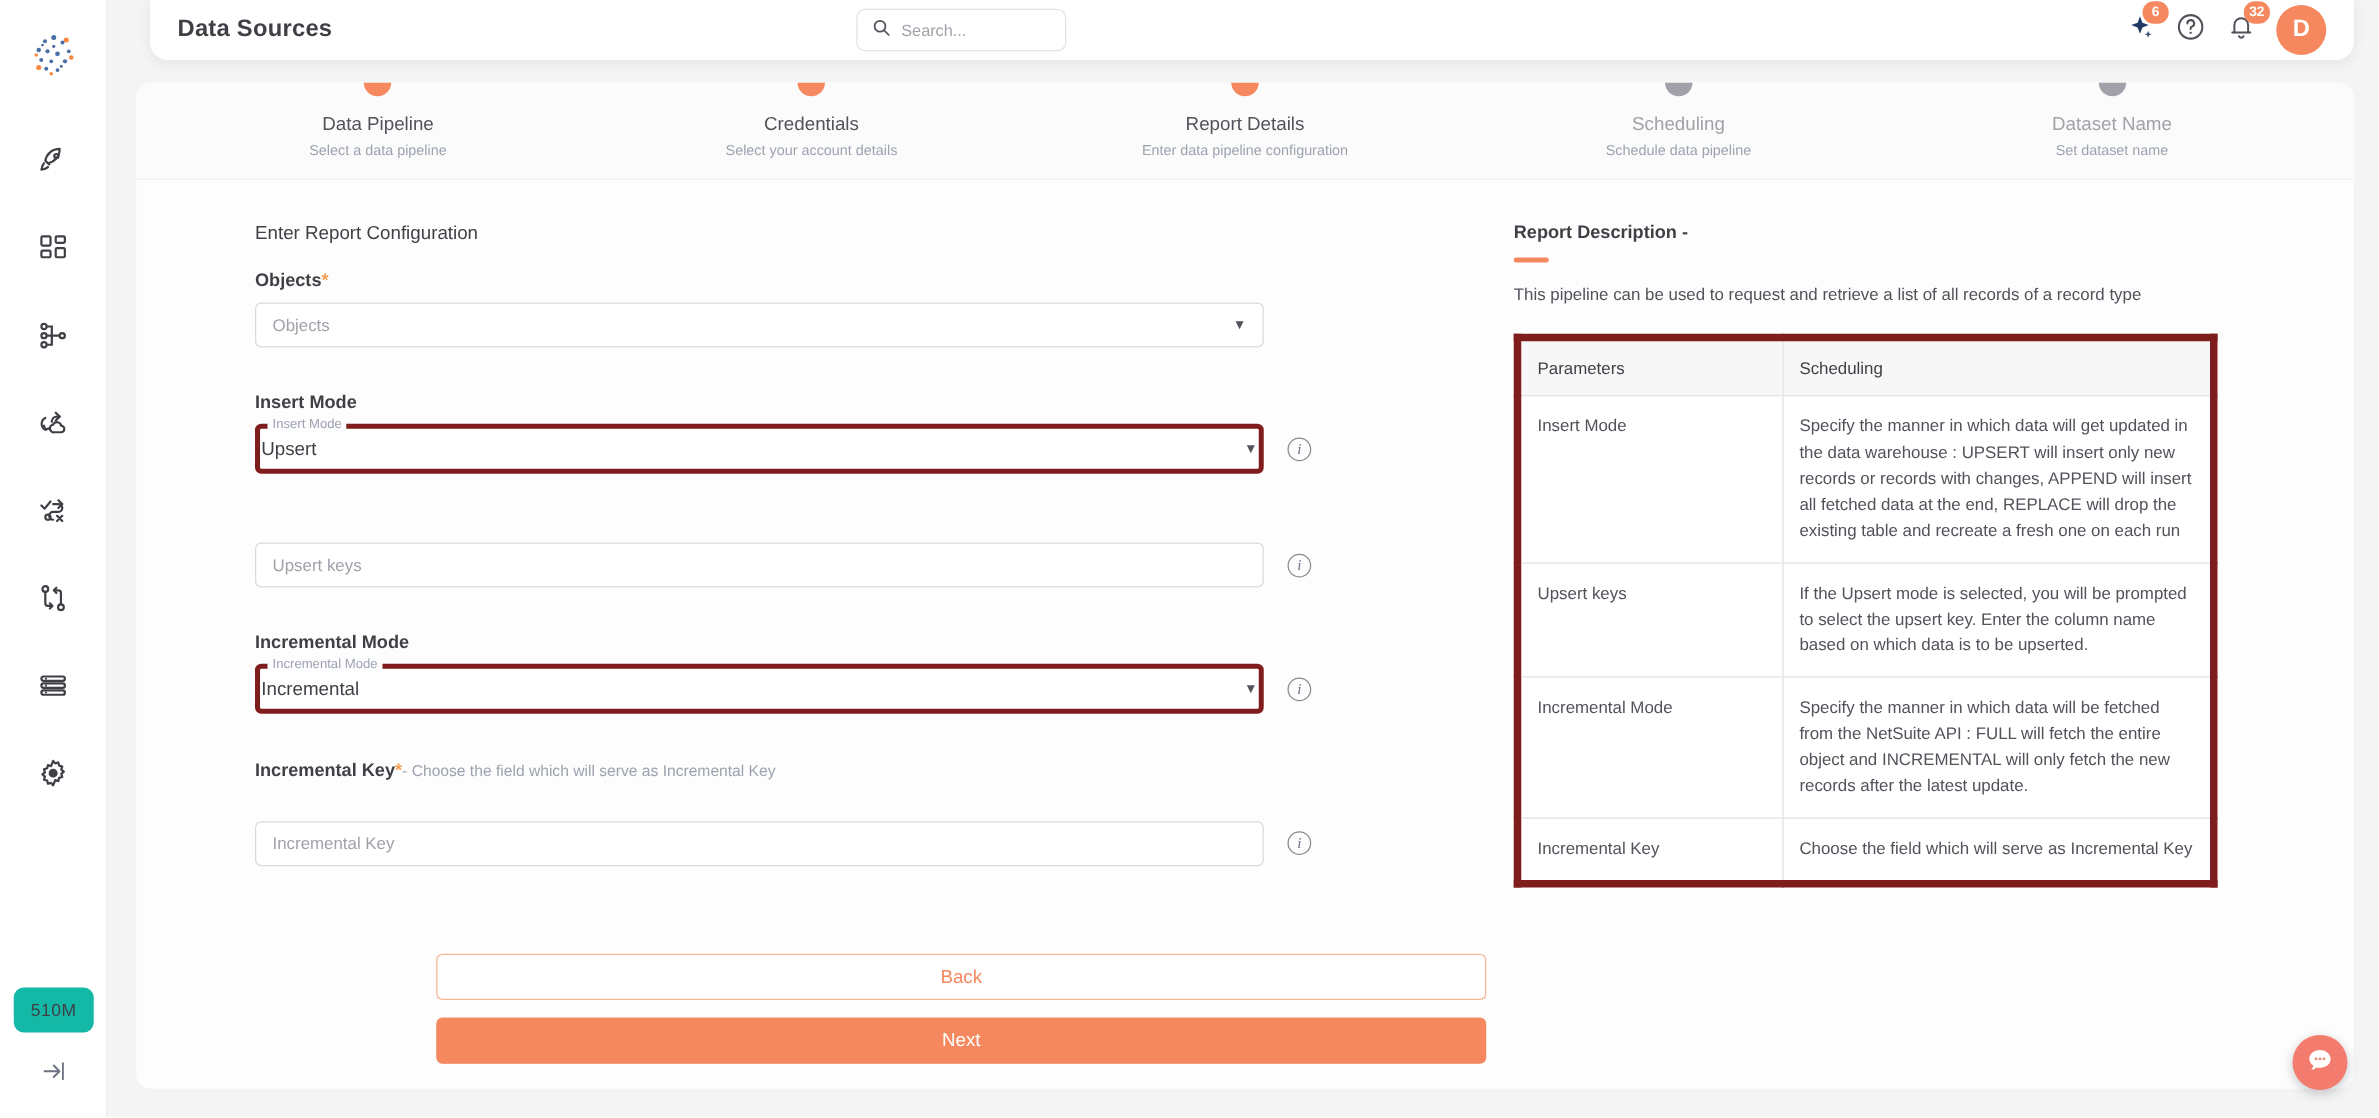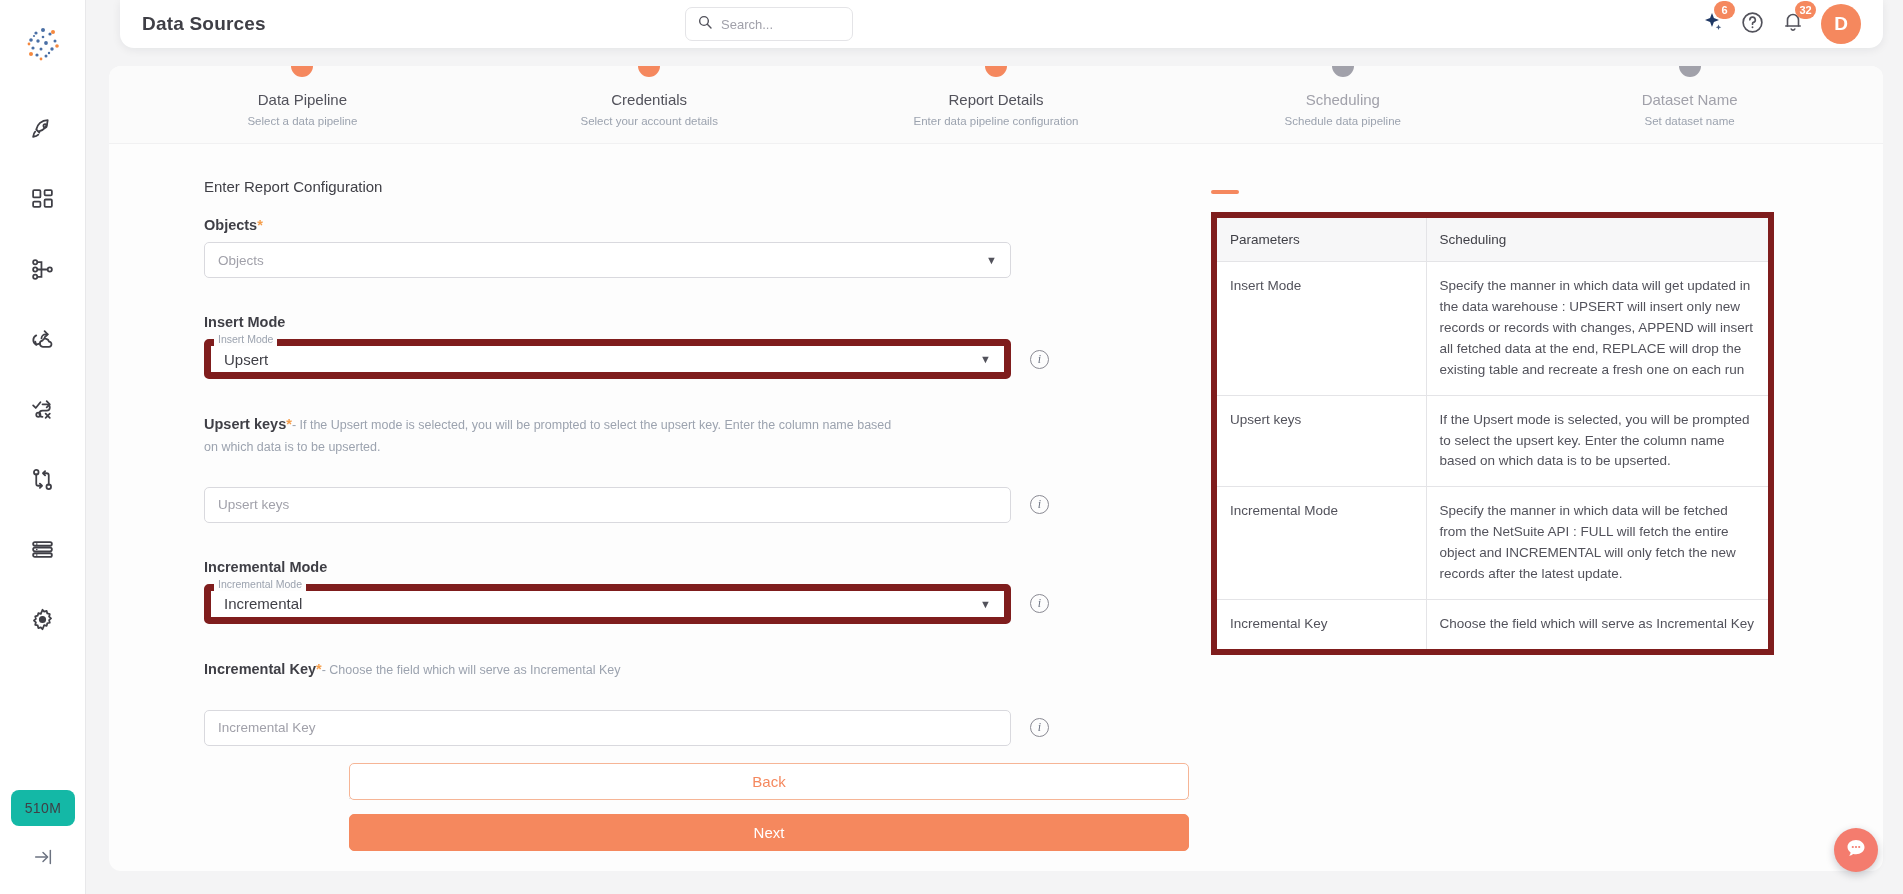--- a/index.html
+++ b/index.html
@@ -104,22 +104,22 @@
   }
   .select-plain {
     width: 807px; height: 36px; border: 1px solid #d9d9de; border-radius: 5px;
     background: #fff; display: flex; align-items: center; padding: 0 13px;
     font-size: 13.5px; color: #a1a1aa; cursor: pointer;
   }
   .caret { margin-left: auto; color: #52525b; font-size: 11px; }
   
   .out-wrap { position: relative; width: 807px; height: 40px; }
   .out-field {
-    position: absolute; inset: 0; border: 7px solid #7f1d1d; border-radius: 5px;
-    background: #fff; display: flex; align-items: center; padding: 0 13px;
+    position: absolute; inset: 0; border: 4px solid #7f1d1d; border-radius: 5px;
+    background: #fff; display: flex; align-items: center; padding: 0 1px;
     font-size: 15px; color: #3f3f46; cursor: pointer;
   }
   .out-notch {
     position: absolute; top: -7px; left: 10px; background: #fdfdfd; padding: 0 4px;
     font-size: 10.5px; color: #9ca3af; line-height: 14px;
   }
   .info-icon {
     width: 19px; height: 19px; border-radius: 50%; border: 1.4px solid #8a8a93;
     color: #6b7280; font-size: 12px; font-style: italic;
     display: flex; align-items: center; justify-content: center;
@@ -417,23 +417,20 @@
               </div>
               <div class="out-notch">Insert Mode</div>
             </div>
             <div class="info-icon">i</div>
           </div>
         </div>
 
         <div class="gap-lg"></div>
 
         <div class="field">
-          <div class="f-label" style="max-width:700px;">
-            <span>Upsert keys</span><span class="req">*</span><span class="f-hint">- If the Upsert mode is selected, you will be prompted to select the upsert key. Enter the column name based on which data is to be upserted.</span>
-          </div>
           <div class="gap-md"></div>
           <div class="row">
             <div class="input-plain">
               <span>Upsert keys</span>
             </div>
             <div class="info-icon">i</div>
           </div>
         </div>
 
         <div class="gap-lg"></div>
@@ -462,21 +459,23 @@
           <div class="row">
             <div class="input-plain">
               <span>Incremental Key</span>
             </div>
             <div class="info-icon">i</div>
           </div>
         </div>
       </div>
 
       <div class="pane-right">
+        <div class="rd-title">Report Description -</div>
         <div class="rd-bar"></div>
+        <div class="rd-desc">This pipeline can be used to request and retrieve a list of all records of a record type</div>
 
         <table class="params">
           <thead>
             <tr>
               <th class="col-param">Parameters</th>
               <th>Scheduling</th>
             </tr>
           </thead>
           <tbody>
             <tr>

